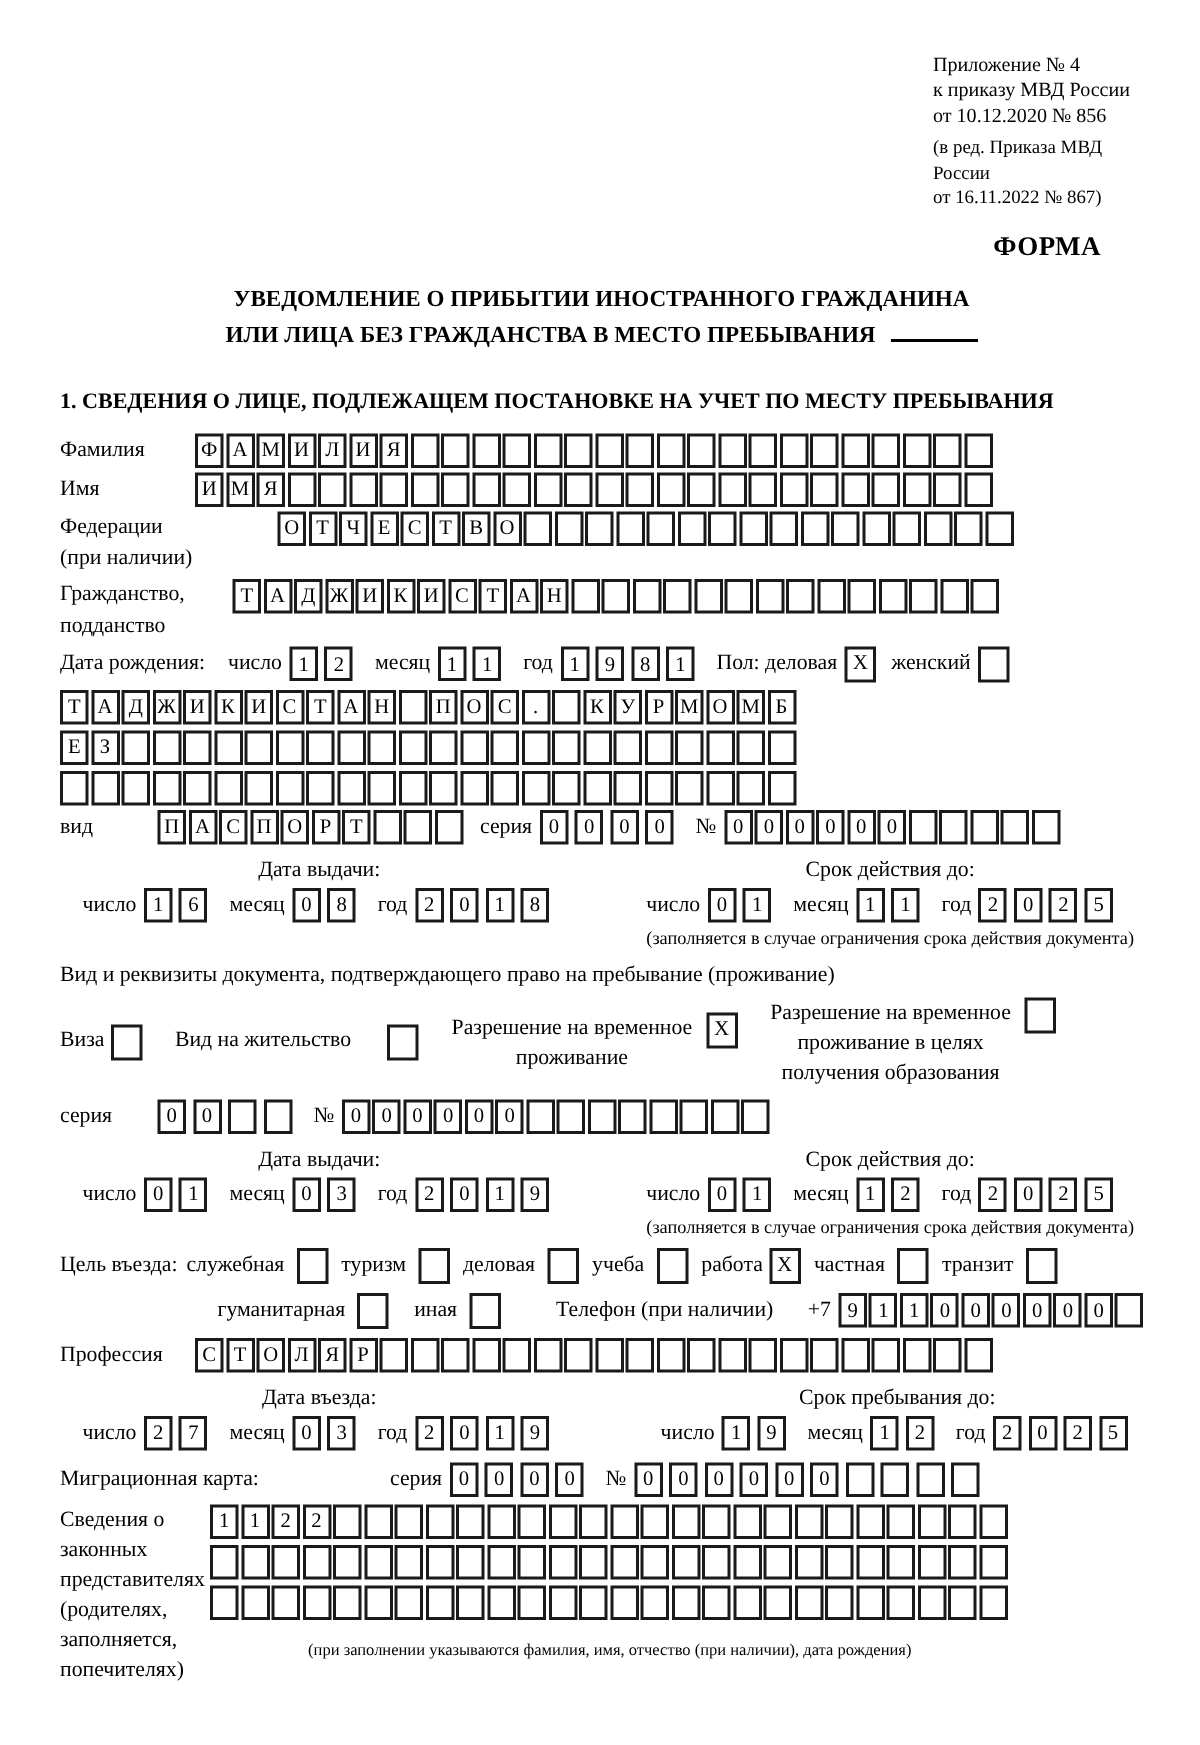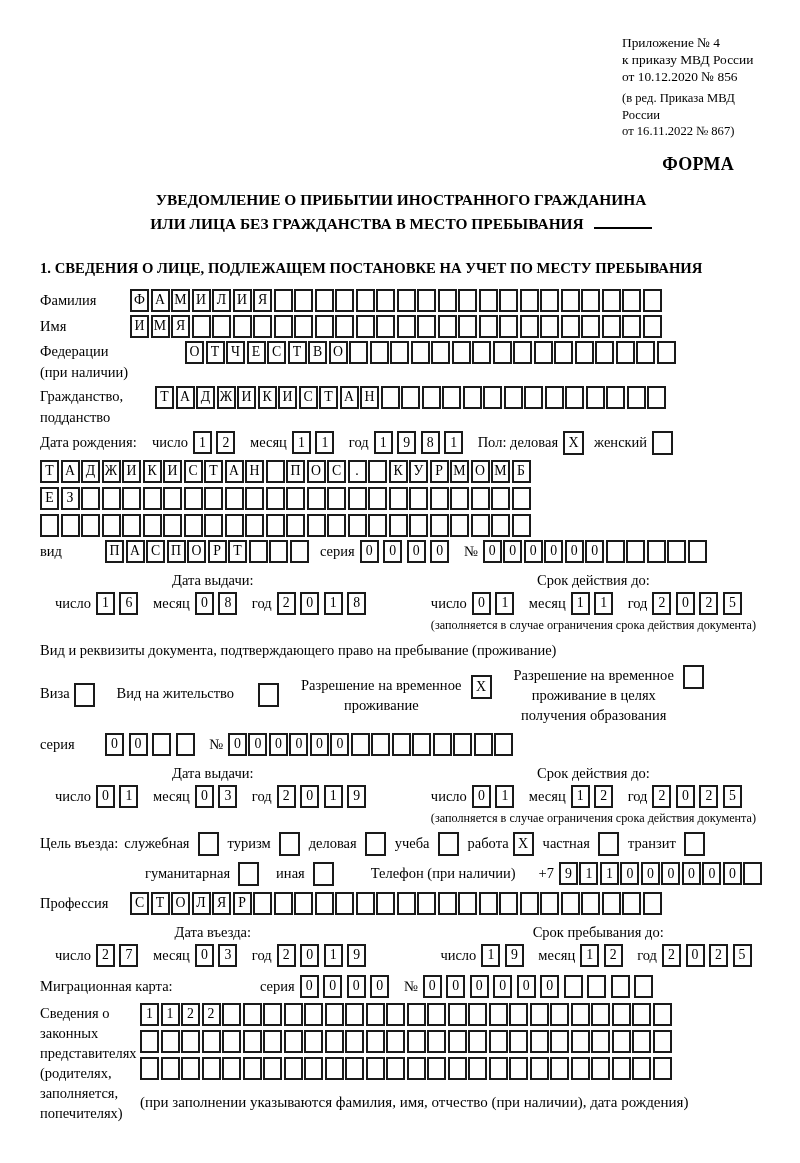--- a/index.html
+++ b/index.html
@@ -57,21 +57,21 @@
   .opt { display:flex; align-items:flex-start; }
   .optlbl { white-space:pre-line; text-align:center; line-height:20px; }
   .opt .checkbox { margin-left:9px; margin-top:0; }
   .opt + .opt { margin-left:22px; }
 
   .prow { display:flex; align-items:center; margin-top:6px; }
   .popt { display:flex; align-items:center; margin-right:9px; }
   .popt .checkbox { margin-left:8px; }
   .indent105 { margin-left:105px; }
 
-  .repnote { font-size:15px; margin-top:14px; text-align:center; white-space:nowrap; }
+  .repnote { font-size:11px; margin-top:14px; text-align:center; white-space:nowrap; }
   .small-lines div { line-height:20px; }
 </style>
 </head>
 <body>
 
 <div class="page">
 
   <div class="hdr">
     <div>Приложение № 4</div>
     <div>к приказу МВД России</div>

